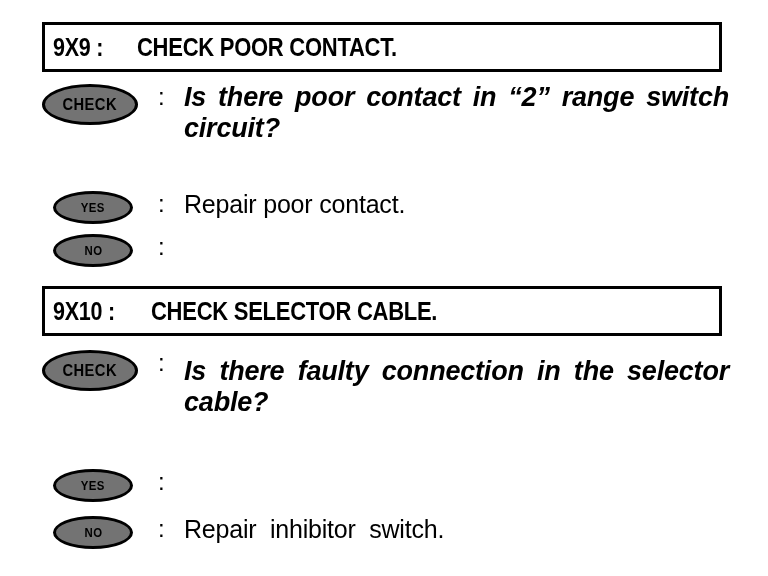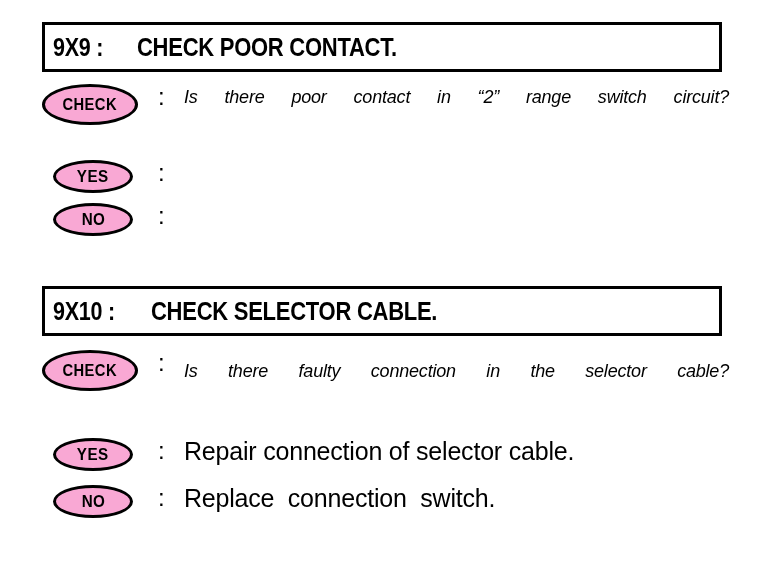--- a/index.html
+++ b/index.html
@@ -89,55 +89,55 @@
   }
   .text-cell {
     flex: 1 1 auto;
   }
 
   
   .oval {
     box-sizing: border-box;
     border: 3px solid #000000;
     border-radius: 50%;
-    background: #f9a8d4;
+    background: #737373;
     display: flex;
     align-items: center;
     justify-content: center;
     font-weight: bold;
     letter-spacing: 0.5px;
   }
   .oval-check {
     width: 96px;
     height: 41px;
     font-size: 16px;
     margin-left: 0px;
   }
   .oval-check .oval-label {
     transform: scaleX(0.92);
   }
   .oval-small {
     width: 80px;
     height: 33px;
-    font-size: 16px;
+    font-size: 12px;
     margin-left: 11px;
   }
   .oval-small .oval-label {
     transform: scaleX(0.95);
   }
   .oval-label {
     display: block;
     line-height: 1;
     transform-origin: center center;
   }
 
   
   .question-text {
-    font-size: 18px;
-    font-weight: normal;
+    font-size: 27px;
+    font-weight: bold;
     font-style: italic;
     line-height: 31px;
     text-align: justify;
     text-justify: inter-word;
     letter-spacing: -0.2px;
   }
   .question-text::after {
     content: "";
     display: inline-block;
     width: 100%;
@@ -188,20 +188,23 @@
         </div>
       </div>
 
       <div class="row row-yes">
         <div class="badge-cell">
           <div class="oval oval-small">
             <span class="oval-label">YES</span>
           </div>
         </div>
         <div class="colon-cell">:</div>
+        <div class="text-cell">
+          <div class="answer-text">Repair poor contact.</div>
+        </div>
       </div>
 
       <div class="row row-no">
         <div class="badge-cell">
           <div class="oval oval-small">
             <span class="oval-label">NO</span>
           </div>
         </div>
         <div class="colon-cell">:</div>
       </div>
@@ -230,33 +233,30 @@
         </div>
       </div>
 
       <div class="row row-yes">
         <div class="badge-cell">
           <div class="oval oval-small">
             <span class="oval-label">YES</span>
           </div>
         </div>
         <div class="colon-cell">:</div>
-        <div class="text-cell">
-          <div class="answer-text">Repair connection of selector cable.</div>
-        </div>
       </div>
 
       <div class="row row-no">
         <div class="badge-cell">
           <div class="oval oval-small">
             <span class="oval-label">NO</span>
           </div>
         </div>
         <div class="colon-cell">:</div>
         <div class="text-cell">
-          <div class="answer-text">Replace  connection  switch.</div>
+          <div class="answer-text">Repair  inhibitor  switch.</div>
         </div>
       </div>
 
     </div>
   </div>
 
 </div>
 
 </body></html>

